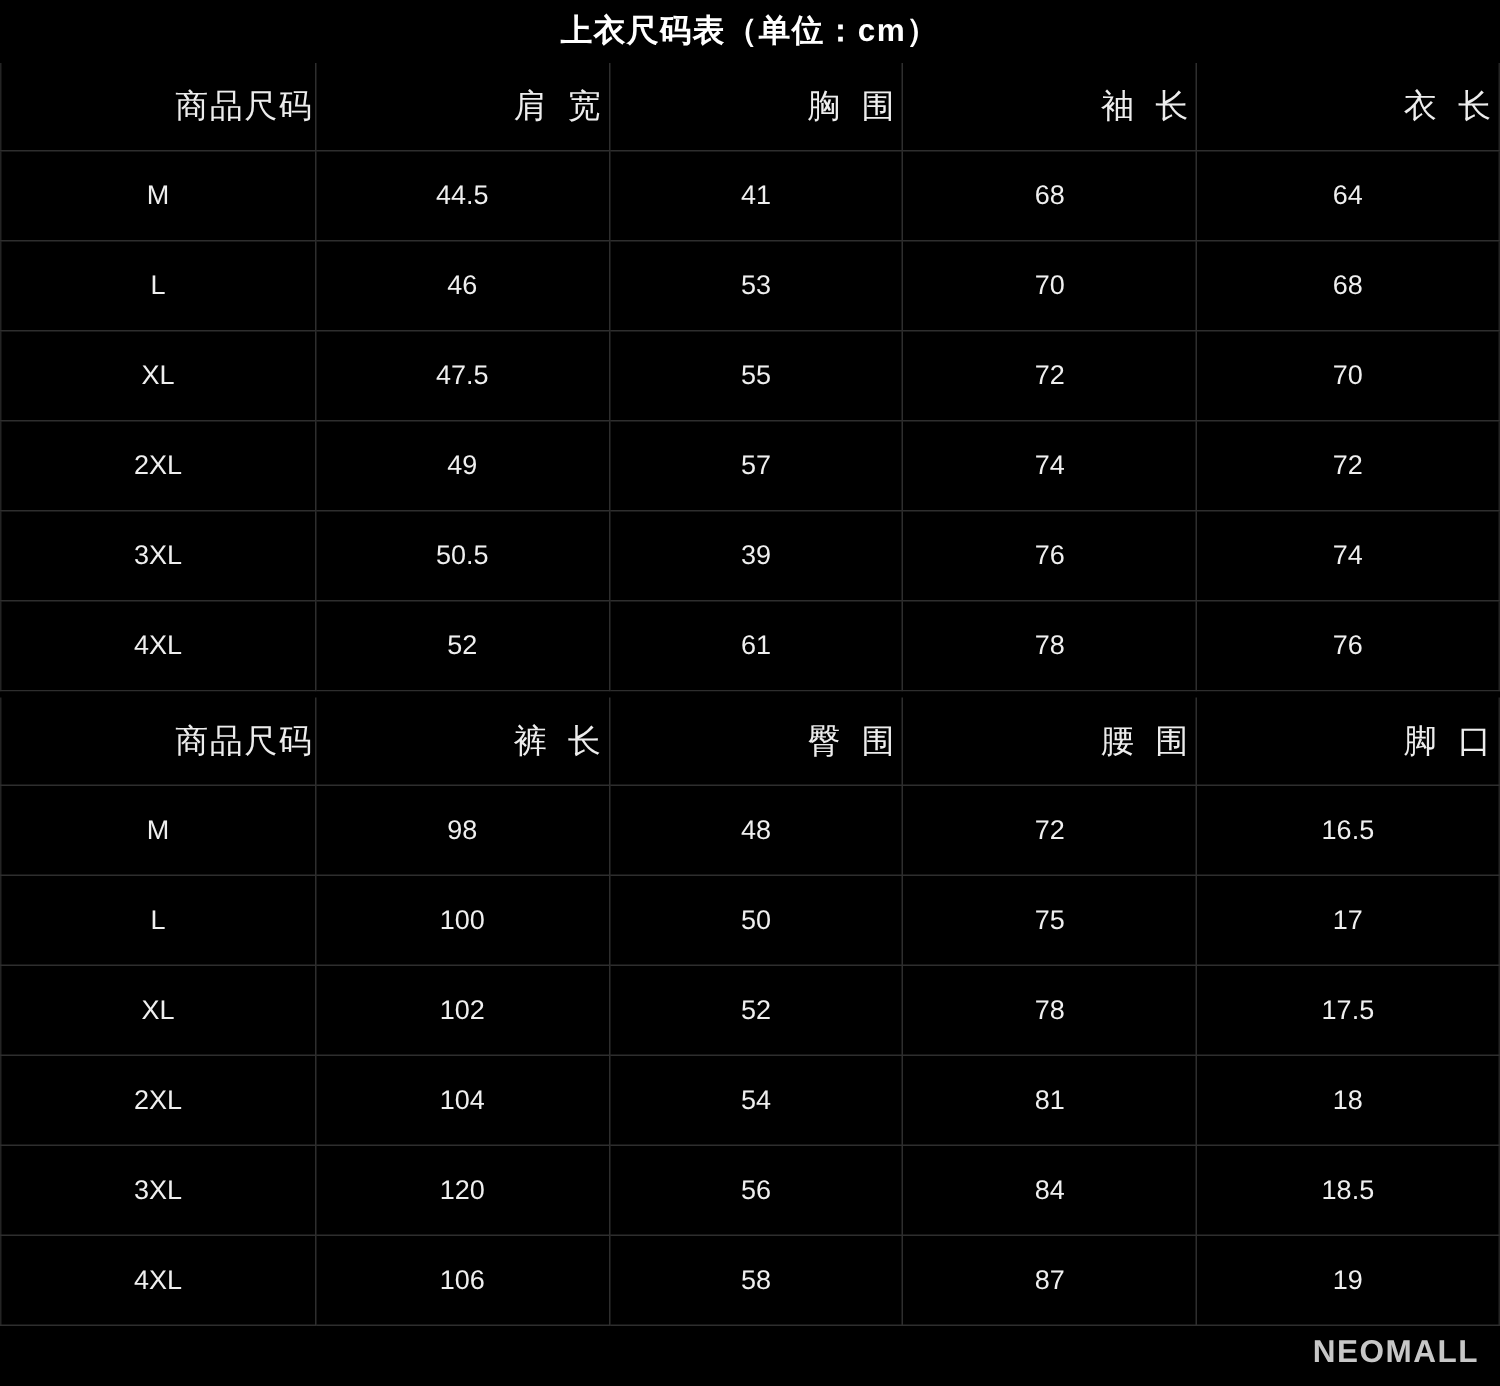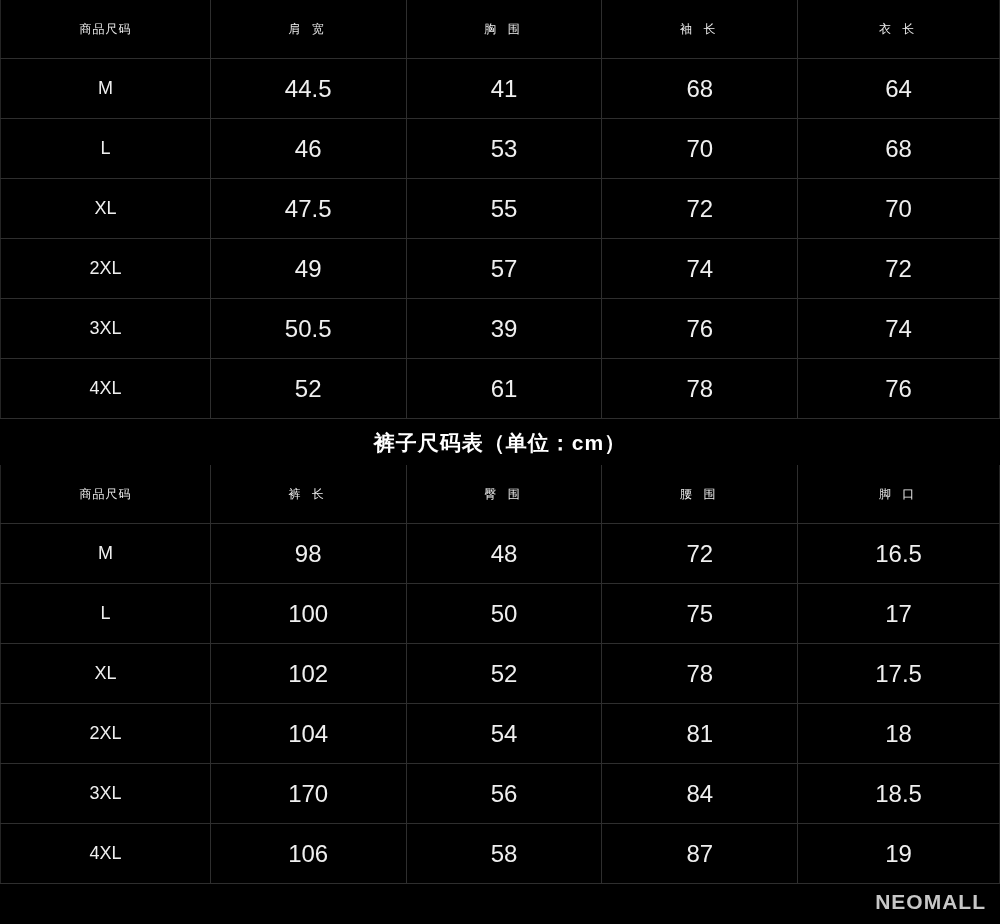--- a/index.html
+++ b/index.html
@@ -49,30 +49,31 @@
   table.size-table td {
     border: 1px solid #2e2e2e;
     border-top: none;
     color: #e6e6e6;
     font-weight: normal;
     text-align: center;
     vertical-align: middle;
     background: #000;
   }
   table.size-table th {
-    font-size: 12px;
+    font-size: 22px;
     height: 56px;
     letter-spacing: 4px;
     color: #ededed;
+    text-align: right;
   }
   table.size-table th.first {
     letter-spacing: 1px;
   }
   table.size-table td {
-    font-size: 24px;
+    font-size: 18px;
     height: 57px;
     color: #efefef;
   }
   table.size-table td.sz {
     font-size: 18px;
   }
   
   table.size-table tr > *:first-child { border-left: 1px solid #242424; }
   table.size-table tr > *:last-child { border-right: 1px solid #242424; }
 
@@ -92,20 +93,21 @@
     font-family: "Liberation Sans", "DejaVu Sans", sans-serif;
     opacity: .92;
   }
 </style>
 </head>
 <body>
 
 <div class="page">
 
   <div class="table-block">
+    <div class="table-title">上衣尺码表（单位：cm）</div>
     <table class="size-table">
       <colgroup>
           <col class="c0">
           <col class="c1">
           <col class="c2">
           <col class="c3">
           <col class="c4">
         </colgroup>
       <thead>
         <tr>
@@ -159,21 +161,20 @@
           <td>78</td>
           <td>76</td>
         </tr>
       </tbody>
     </table>
   </div>
 
   <div class="divider"></div>
 
   <div class="table-block">
-    <div class="table-title">裤子尺码表（单位：cm）</div>
     <table class="size-table">
       <colgroup>
           <col class="c0">
           <col class="c1">
           <col class="c2">
           <col class="c3">
           <col class="c4">
         </colgroup>
       <thead>
         <tr>
@@ -208,21 +209,21 @@
         </tr>
         <tr>
           <td class="sz">2XL</td>
           <td>104</td>
           <td>54</td>
           <td>81</td>
           <td>18</td>
         </tr>
         <tr>
           <td class="sz">3XL</td>
-          <td>170</td>
+          <td>120</td>
           <td>56</td>
           <td>84</td>
           <td>18.5</td>
         </tr>
         <tr>
           <td class="sz">4XL</td>
           <td>106</td>
           <td>58</td>
           <td>87</td>
           <td>19</td>

